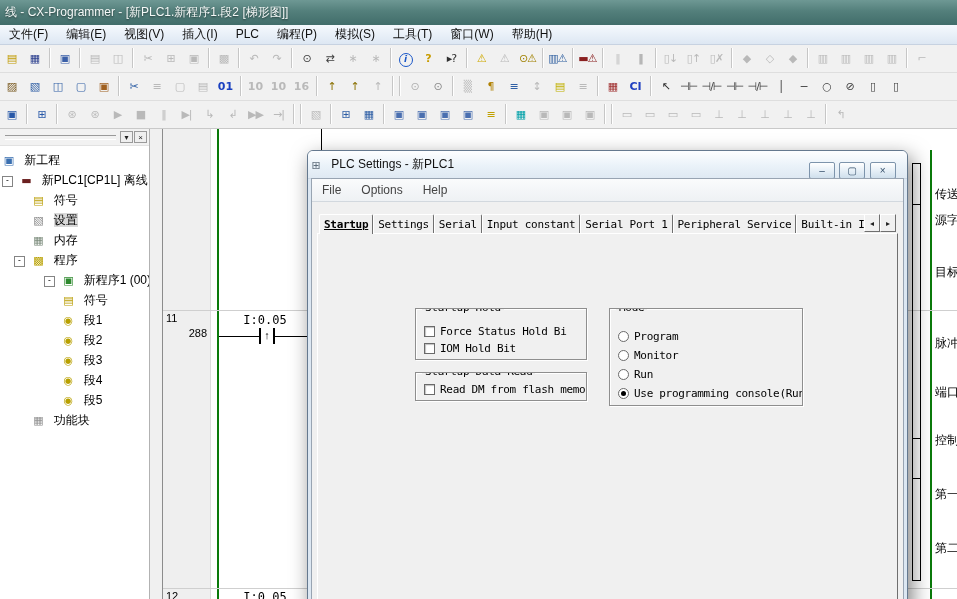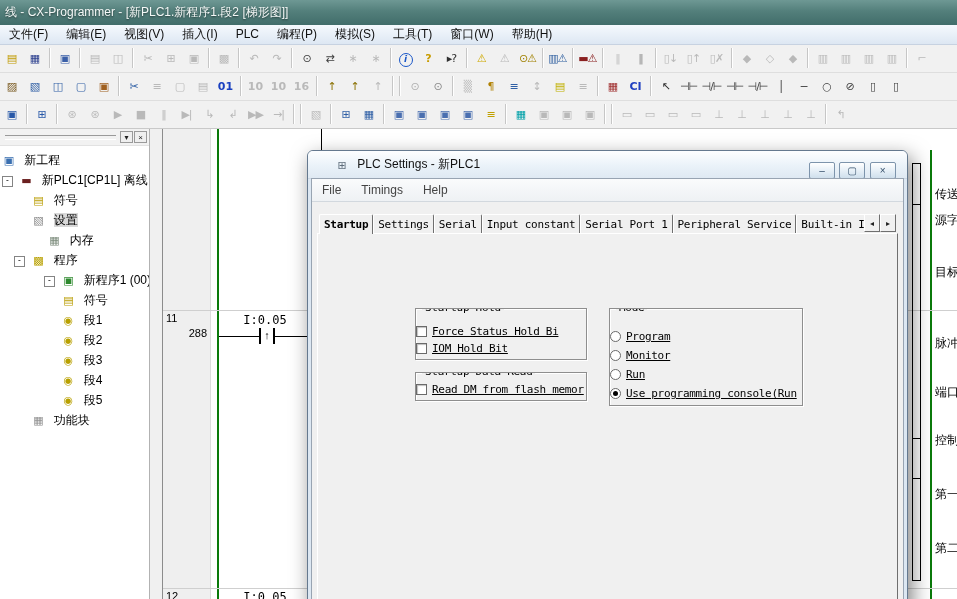--- a/index.html
+++ b/index.html
@@ -53,51 +53,51 @@
   .opLabel{position:absolute;width:64px;text-align:center;font:12px "DejaVu Sans Mono",monospace;color:#000;}
   .cgap{position:absolute;background:#fff;}
   .carrow{position:absolute;font-size:11px;color:#000;text-align:center;}
   .rlabel{position:absolute;left:772px;width:30px;overflow:hidden;white-space:nowrap;font-size:12px;color:#000;}
   
   .dialog{position:absolute;left:307px;top:150px;width:601px;height:460px;
           background:#dce7f2;border:1px solid #65798f;border-radius:6px 6px 0 0;
           box-shadow:4px 7px 20px rgba(0,0,0,.5);box-sizing:border-box;}
   .dlg-title{height:27px;background:linear-gradient(180deg,#fdfeff,#eaf2f9 55%,#dfe9f3);
              border-radius:5px 5px 0 0;border-bottom:1px solid #ccd7e3;font-size:12px;color:#111;
-             line-height:26px;padding-left:26px;white-space:nowrap;}
+             line-height:26px;padding-left:0;white-space:nowrap;}
   .dlg-icon{display:inline-block;width:16px;color:#5f6e7c;font-size:11px;text-align:center;
             font-family:"DejaVu Sans",sans-serif;margin-right:4px;vertical-align:-1px;}
   .winbtns{position:absolute;top:6px;left:500px;white-space:nowrap;}
   .wbtn{display:inline-block;width:26px;height:17px;margin-left:1px;border:1px solid #7d94ac;border-radius:2px;
         background:linear-gradient(180deg,#ffffff,#e9f1f8 45%,#cfdfec);color:#35506b;font-size:10px;
         line-height:15px;text-align:center;box-sizing:border-box;}
   .dlg-body{position:absolute;left:3px;right:3px;top:27px;bottom:0;background:#f0f0f0;
             border:1px solid #98a4b2;border-bottom:none;}
   .dlg-menubar{height:22px;background:linear-gradient(180deg,#fafbfc,#eef1f4);
                border-bottom:1px solid #d2d8de;font-size:12px;line-height:22px;color:#444;}
   .dmitem{display:inline-block;padding:0 10px;}
   .tabstrip{position:absolute;left:7px;top:29px;width:545px;height:26px;overflow:hidden;white-space:nowrap;}
   .tab{display:inline-block;position:relative;font:11px "DejaVu Sans Mono",monospace;letter-spacing:-.3px;
        height:19px;line-height:19px;margin-top:6px;padding:0 4px;background:#f0f0f0;
        border:1px solid;border-color:#fff #6f6f6f #f0f0f0 #fff;border-radius:2px 2px 0 0;z-index:1;}
-  .tab.active{height:23px;margin-top:6px;z-index:3;font-weight:bold;}
+  .tab.active{height:23px;margin-top:6px;z-index:3;font-weight:bold;text-decoration:underline;}
   .spin{position:absolute;left:552px;top:33px;white-space:nowrap;}
   .spbtn{display:inline-block;width:16px;height:18px;background:#f0f0f0;border:1px solid;
          border-color:#fff #6f6f6f #6f6f6f #fff;font-size:8px;line-height:17px;text-align:center;color:#222;box-sizing:border-box;}
   .tabpage{position:absolute;left:5px;right:5px;top:54px;bottom:0;background:#f0f0f0;
            border:1px solid;border-color:#fff #6f6f6f #6f6f6f #fff;border-bottom:none;z-index:2;}
   .group{position:absolute;border:1px solid #8e8e8e;box-shadow:inset 1px 1px 0 #fff,1px 1px 0 #fff;
          box-sizing:border-box;overflow:hidden;white-space:nowrap;}
   .glabel{position:absolute;top:-8px;left:6px;background:#f0f0f0;padding:0 3px;
           font:11px "DejaVu Sans Mono",monospace;letter-spacing:-.3px;}
   .g-sh{left:97px;top:74px;width:172px;height:52px;padding-top:16px;}
   .g-dr{left:97px;top:138px;width:172px;height:29px;padding-top:10px;}
   .g-mode{left:291px;top:74px;width:194px;height:98px;padding-top:18px;}
-  .cbrow,.rdrow{height:17px;line-height:17px;font:11px "DejaVu Sans Mono",monospace;
-                letter-spacing:-.3px;white-space:nowrap;overflow:hidden;text-decoration:underline;}
+  .cbrow,.rdrow{height:17px;line-height:17px;margin-left:8px;font:11px "DejaVu Sans Mono",monospace;
+                letter-spacing:-.3px;white-space:nowrap;overflow:hidden;}
   .rdrow{height:19px;line-height:19px;}
   .cb{display:inline-block;width:11px;height:11px;background:#fff;border:1px solid #6a6a6a;
       vertical-align:-2px;margin-right:5px;box-sizing:border-box;box-shadow:inset 1px 1px 1px rgba(0,0,0,.25);}
   .rd{display:inline-block;position:relative;width:11px;height:11px;background:#fff;border:1px solid #6a6a6a;
       border-radius:50%;vertical-align:-2px;margin-right:5px;box-sizing:border-box;}
   .rdrow.sel .rd::after{content:"";position:absolute;left:2px;top:2px;width:5px;height:5px;background:#000;border-radius:50%;}
 </style>
 </head>
 <body>
 
@@ -146,21 +146,21 @@
           <span class="ticon" style="color: rgb(184, 156, 0);">▤</span>
           <span class="tlabel">符号</span>
         </div>
 
         <div class="titem sel" style="padding-left: 14px;">
           <span class="exp"></span>
           <span class="ticon" style="color: rgb(138, 138, 138);">▧</span>
           <span class="tlabel">设置</span>
         </div>
 
-        <div class="titem" style="padding-left: 30px;">
+        <div class="titem" style="padding-left: 14px;">
           <span class="exp"></span>
           <span class="ticon" style="color: rgb(122, 138, 122);">▦</span>
           <span class="tlabel">内存</span>
         </div>
 
         <div class="titem" style="padding-left: 14px;">
           <span class="exp">-</span>
           <span class="ticon" style="color: rgb(184, 160, 0);">▩</span>
           <span class="tlabel">程序</span>
         </div>
@@ -265,21 +265,21 @@
       <span>PLC Settings - 新PLC1</span>
       <span class="winbtns">
         <span class="wbtn">–</span>
         <span class="wbtn">▢</span>
         <span class="wbtn">×</span>
       </span>
     </div>
     <div class="dlg-body">
       <div class="dlg-menubar">
         
-      <span class="dmitem">File</span><span class="dmitem">Timings</span><span class="dmitem">Help</span></div>
+      <span class="dmitem">File</span><span class="dmitem">Options</span><span class="dmitem">Help</span></div>
 
       <div class="tabstrip">
         
       <span class="tab active"><span>Startup</span></span><span class="tab"><span>Settings</span></span><span class="tab"><span>Serial</span></span><span class="tab"><span>Input constant</span></span><span class="tab"><span>Serial Port 1</span></span><span class="tab"><span>Peripheral Service</span></span><span class="tab"><span>Built-in I</span></span></div>
       <div class="spin">
         <span class="spbtn">◂</span><span class="spbtn">▸</span>
       </div>
 
       <div class="tabpage">
 

